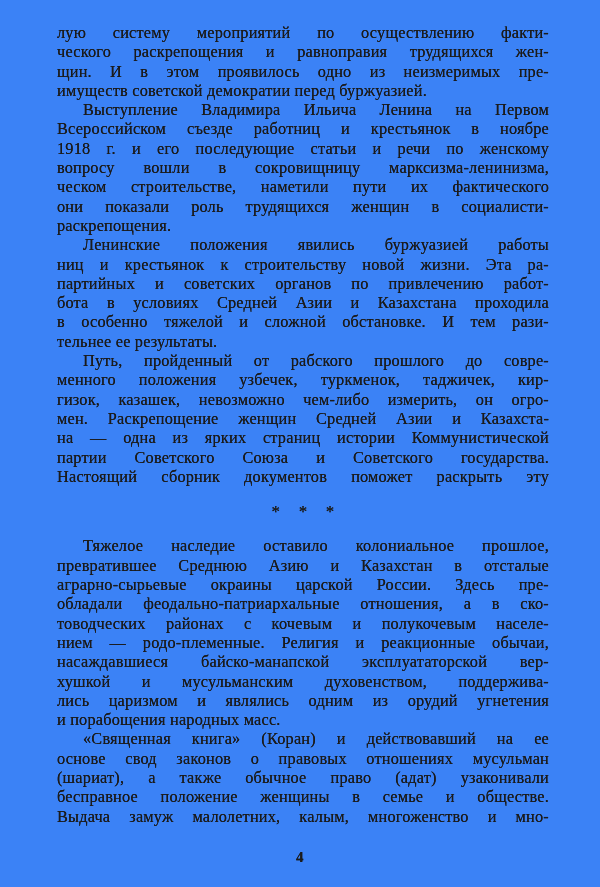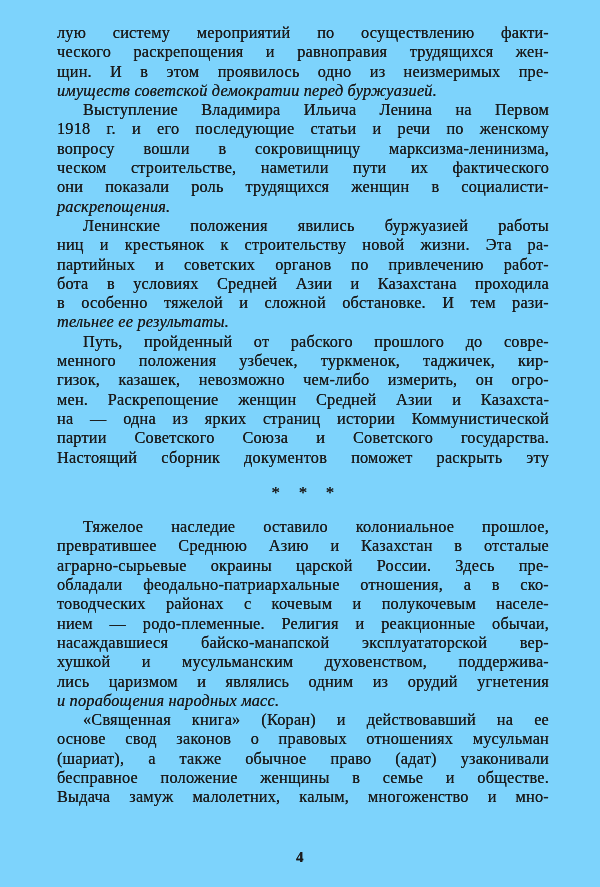--- a/index.html
+++ b/index.html
@@ -30,21 +30,20 @@
   .paragraph { margin: 0; }
 
   .line {
     text-align: justify;
     text-align-last: justify;
     white-space: normal;
   }
 
   .line.line-end {
     text-align-last: left;
-    font-style: italic;
   }
 
   .line.indent {
     text-indent: 26px;
   }
 
   .separator {
     text-align: center;
     text-align-last: center;
     margin: 16px 0 15px 0;
@@ -61,31 +60,32 @@
     text-align: center;
     font-size: 15px;
     font-weight: bold;
     letter-spacing: 0.3px;
     text-shadow: 0 0 0.4px currentColor;
   }
 </style>
 </head>
 <body>
 
-<div class="page" style="background: #7dd3fc; color: rgb(27, 27, 27);">
+<div class="page" style="background: #3b82f6; color: rgb(27, 27, 27);">
   <div class="text-block">
     <div>
         <div class="paragraph">
           <div class="line">лую систему мероприятий по осуществлению факти-</div>
           <div class="line">ческого раскрепощения и равноправия трудящихся жен-</div>
           <div class="line">щин. И в этом проявилось одно из неизмеримых пре-</div>
           <div class="line line-end">имуществ советской демократии перед буржуазией.</div>
         </div>
         <div class="paragraph">
           <div class="line indent">Выступление Владимира Ильича Ленина на Первом</div>
+          <div class="line">Всероссийском съезде работниц и крестьянок в ноябре</div>
           <div class="line">1918 г. и его последующие статьи и речи по женскому</div>
           <div class="line">вопросу вошли в сокровищницу марксизма-ленинизма,</div>
           <div class="line">ческом строительстве, наметили пути их фактического</div>
           <div class="line">они показали роль трудящихся женщин в социалисти-</div>
           <div class="line line-end">раскрепощения.</div>
         </div>
         <div class="paragraph">
           <div class="line indent">Ленинские положения явились буржуазией работы</div>
           <div class="line">ниц и крестьянок к строительству новой жизни. Эта ра-</div>
           <div class="line">партийных и советских органов по привлечению работ-</div>

